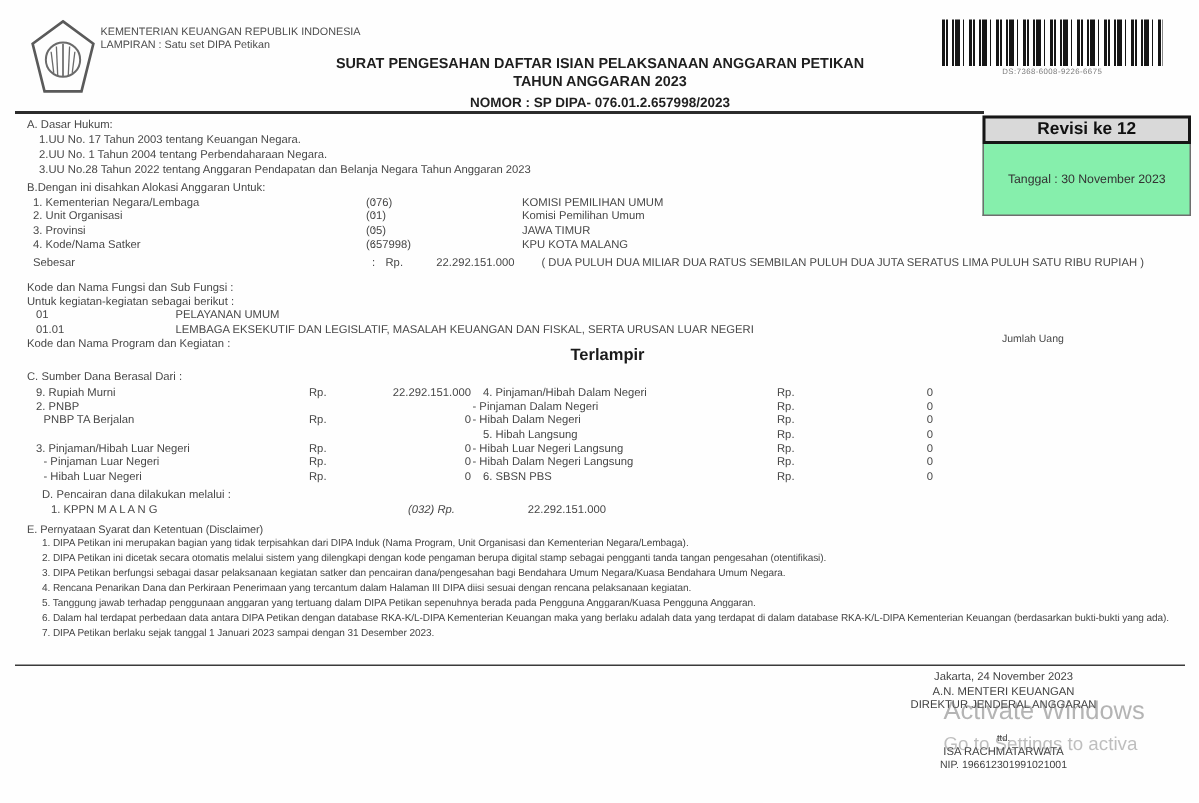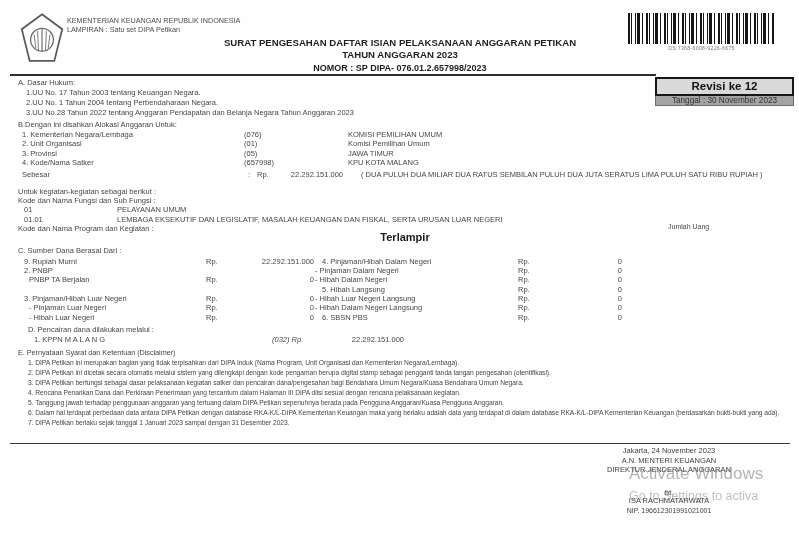--- a/index.html
+++ b/index.html
@@ -13,22 +13,22 @@
   .titleblock .t1{font-size:9.6px;line-height:11.5px;}
   .titleblock .nomor{font-size:9px;margin-top:3px;}
   .barcode{left:628px;top:13px;width:147px;height:31px;
     background:repeating-linear-gradient(90deg,#161616 0 2px,#fff 2px 3px,#161616 3px 4px,#fff 4px 7px,#161616 7px 8px,#fff 8px 9px,#161616 9px 12px,#fff 12px 14px,#161616 14px 15px,#fff 15px 18px);}
   .barcode-caption{left:628px;top:45px;width:147px;text-align:center;font-size:5.2px;color:#7a7a7a;letter-spacing:.3px;}
   .toprule{left:10px;top:74px;width:646px;border-top:2px solid #2c2c2c;height:0;}
   .bottomrule{left:10px;top:443px;width:780px;border-top:1.5px solid #3a3a3a;height:0;}
   .revisi{left:655px;top:77px;width:139px;}
   .revisi .r1{border:2px solid #161616;background:#d9d9d9;color:#111;font-weight:bold;font-size:11.5px;
               text-align:center;padding:1px 0 2px;}
-  .revisi .r2{border:1px solid #6e6e6e;border-top:none;background:#a3a3a3;color:#333;font-size:8.2px;
-              text-align:center;padding:0 0;}
+  .revisi .r2{border:1px solid #6e6e6e;border-top:none;background:#86efac;color:#333;font-size:8.2px;
+              text-align:center;padding:19px 0;}
   
   .line{line-height:10px;white-space:nowrap;}
   .ind8{padding-left:8px;}
   .secA{left:18px;top:78px;}
   .secB{left:18px;top:119px;width:760px;}
   .secB .hline{line-height:11px;}
   .brow{position:relative;height:9.4px;}
   .brow span{position:absolute;white-space:nowrap;}
   .brow .bl{left:4px;} .brow .bsep{left:230px;} .brow .bcode{left:226px;} .brow .bval{left:330px;}
   .sebrow{position:relative;height:9.4px;margin-top:2px;}
@@ -141,22 +141,22 @@
     <div class="sebrow">
       <span class="bl">Sebesar</span>
       <span class="bsep">:</span>
       <span class="brp">Rp.</span>
       <span class="bamt">22.292.151.000</span>
       <span class="bwords">( DUA PULUH DUA MILIAR DUA RATUS SEMBILAN PULUH DUA JUTA SERATUS LIMA PULUH SATU RIBU RUPIAH )</span>
     </div>
   </div>
 
   <div class="abs keg">
+    <div class="line">Kode dan Nama Fungsi dan Sub Fungsi :</div>
     <div class="line">Untuk kegiatan-kegiatan sebagai berikut :</div>
-    <div class="line">Kode dan Nama Fungsi dan Sub Fungsi :</div>
     <div class="frow">
       <span class="fc">01</span>
       <span class="fn">PELAYANAN UMUM</span>
     </div>
     <div class="frow">
       <span class="fc">01.01</span>
       <span class="fn">LEMBAGA EKSEKUTIF DAN LEGISLATIF, MASALAH KEUANGAN DAN FISKAL, SERTA URUSAN LUAR NEGERI</span>
     </div>
     <div class="line">Kode dan Nama Program dan Kegiatan :</div>
   </div>

